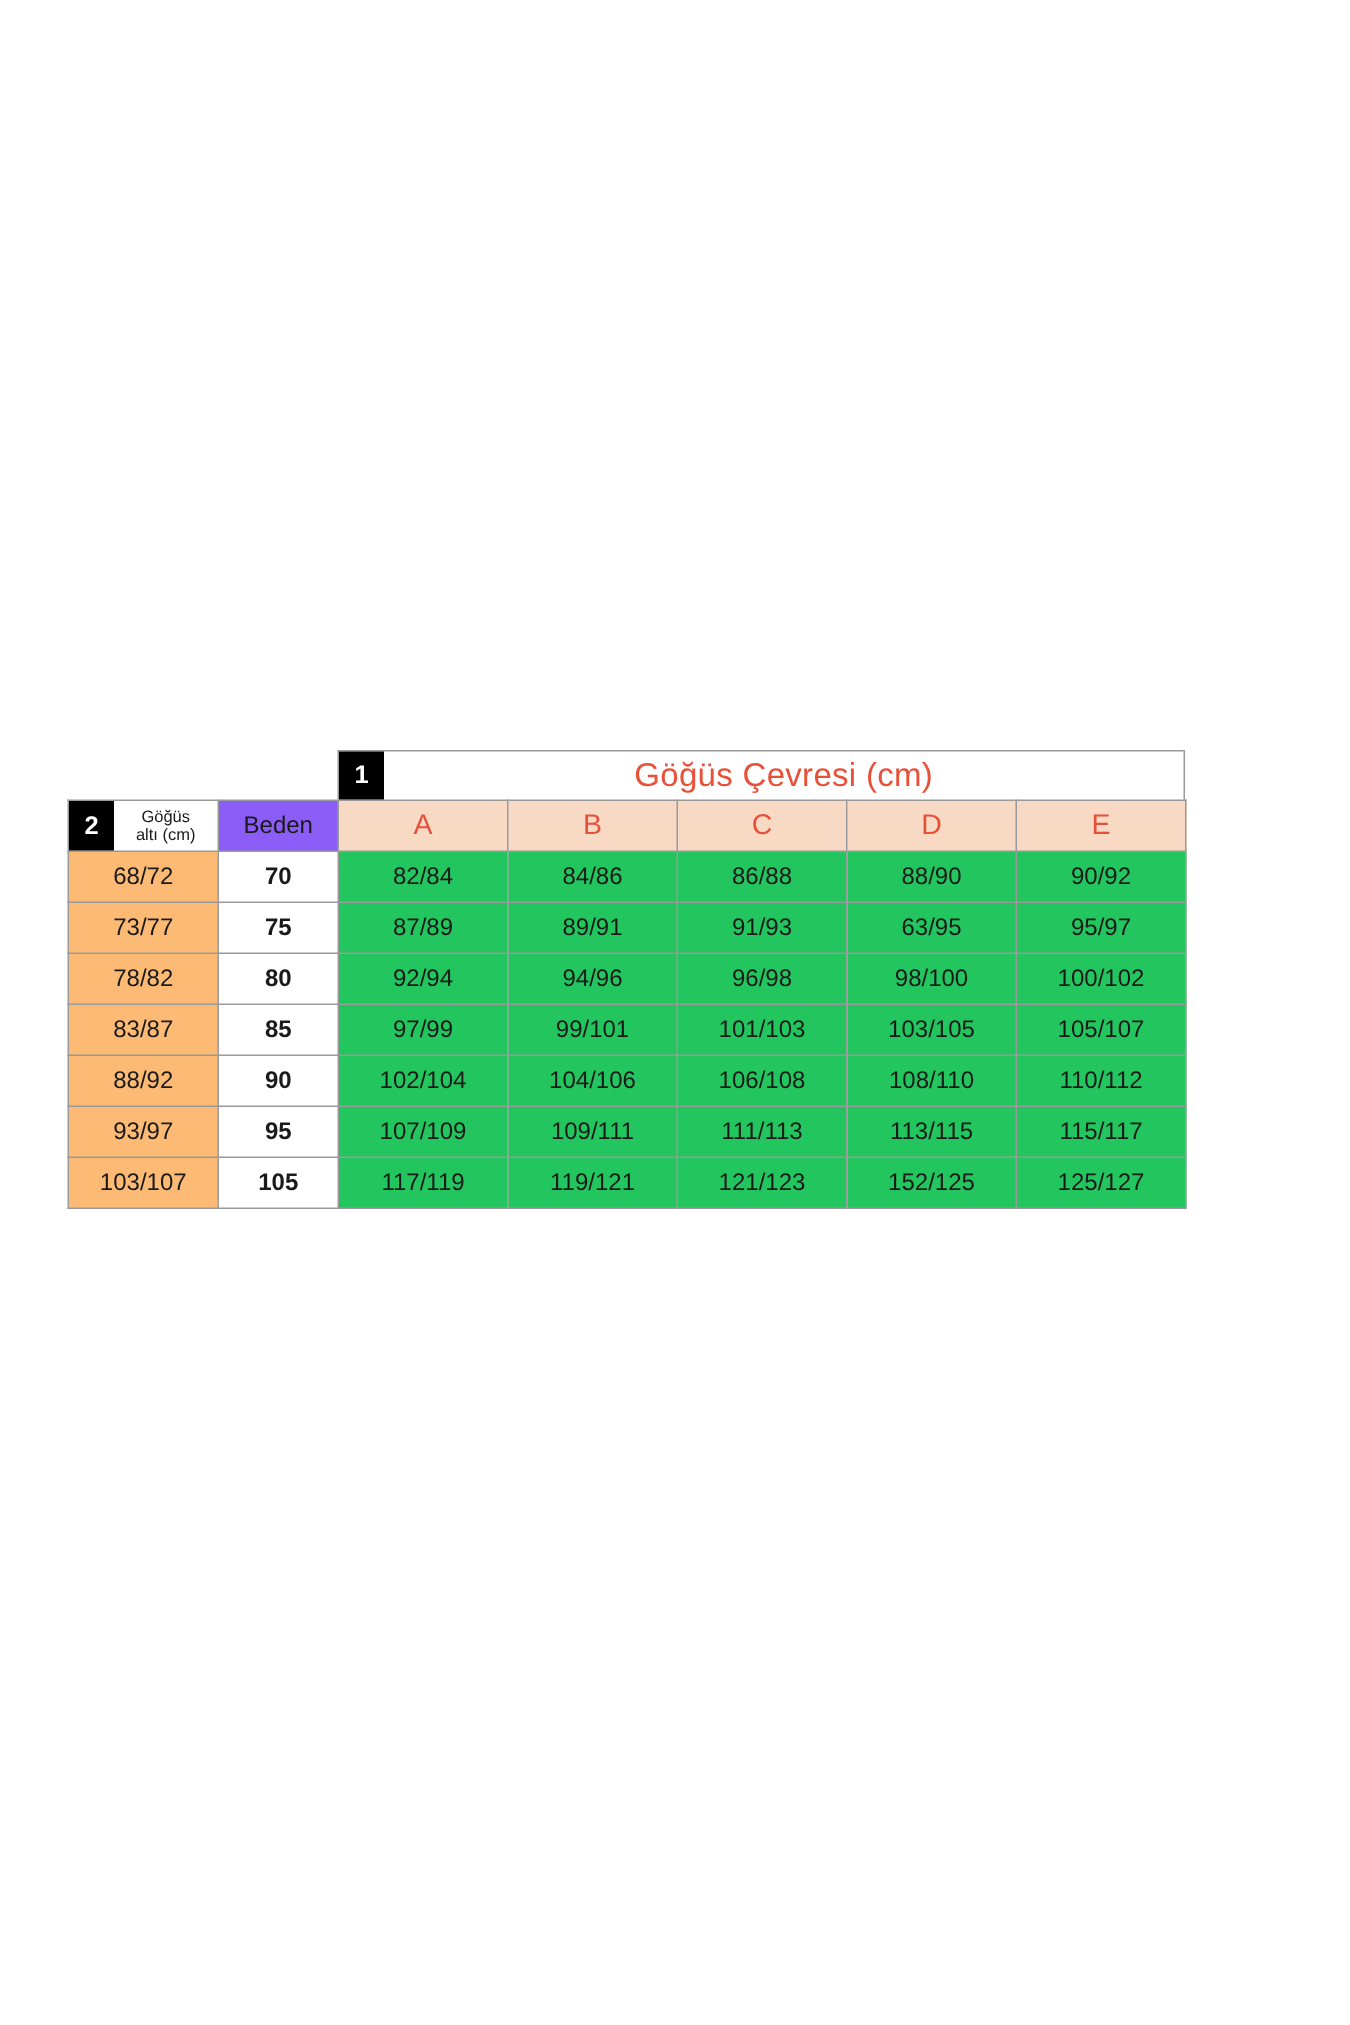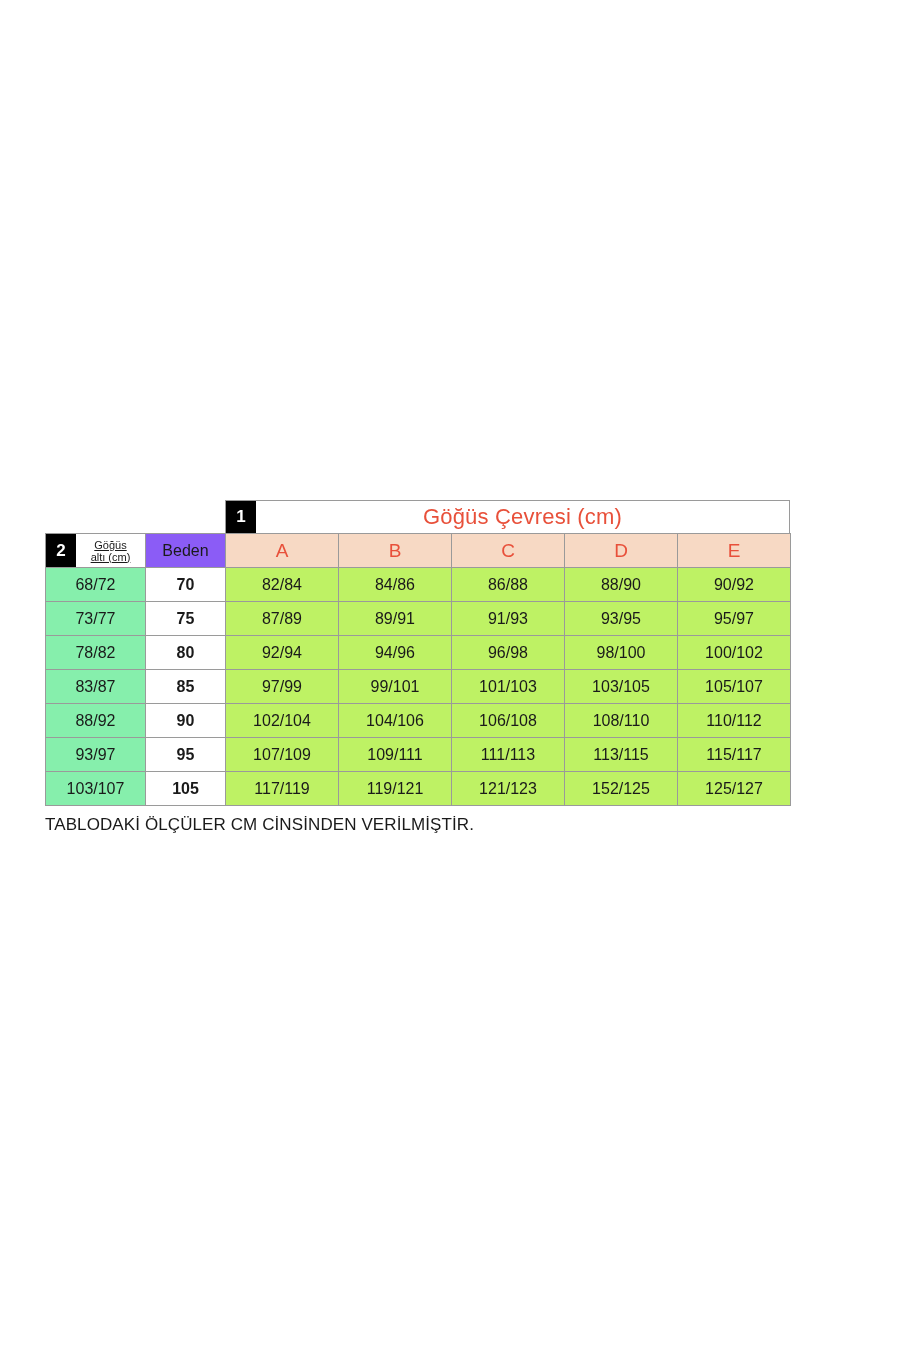--- a/index.html
+++ b/index.html
@@ -92,41 +92,40 @@
   .hdr-badge-inner .badge {
     height: 33px;
   }
   .hdr-badge-label {
     flex: 1;
     font-size: 11px;
     line-height: 12px;
     color: #1a1a1a;
     text-align: center;
     padding: 0 2px;
-    text-decoration: underline;
   }
   .hdr-beden {
     background: #8b5cf6;
     font-size: 16px;
   }
   .hdr-cup {
     background: #f7d9c4;
     color: #e8503a;
     font-size: 19px;
   }
 
   tbody tr td.under-col {
-    background: #86efac;
+    background: #fdba74;
   }
   tbody tr td.beden-col {
     background: #ffffff;
     font-weight: 700;
   }
   tbody tr td.val-col {
-    background: #bef264;
+    background: #22c55e;
   }
 
   .footnote {
     margin-top: 9px;
     font-size: 17px;
     color: #1a1a1a;
     letter-spacing: 0.1px;
   }
 </style>
 </head>
@@ -177,21 +176,21 @@
         <td class="val-col">86/88</td>
         <td class="val-col">88/90</td>
         <td class="val-col">90/92</td>
       </tr>
       <tr>
         <td class="under-col">73/77</td>
         <td class="beden-col">75</td>
         <td class="val-col">87/89</td>
         <td class="val-col">89/91</td>
         <td class="val-col">91/93</td>
-        <td class="val-col">93/95</td>
+        <td class="val-col">63/95</td>
         <td class="val-col">95/97</td>
       </tr>
       <tr>
         <td class="under-col">78/82</td>
         <td class="beden-col">80</td>
         <td class="val-col">92/94</td>
         <td class="val-col">94/96</td>
         <td class="val-col">96/98</td>
         <td class="val-col">98/100</td>
         <td class="val-col">100/102</td>
@@ -228,14 +227,13 @@
         <td class="beden-col">105</td>
         <td class="val-col">117/119</td>
         <td class="val-col">119/121</td>
         <td class="val-col">121/123</td>
         <td class="val-col">152/125</td>
         <td class="val-col">125/127</td>
       </tr>
     </tbody>
   </table>
 
-  <div class="footnote">TABLODAKİ ÖLÇÜLER CM CİNSİNDEN VERİLMİŞTİR.</div>
 </div>
 
 </body></html>

